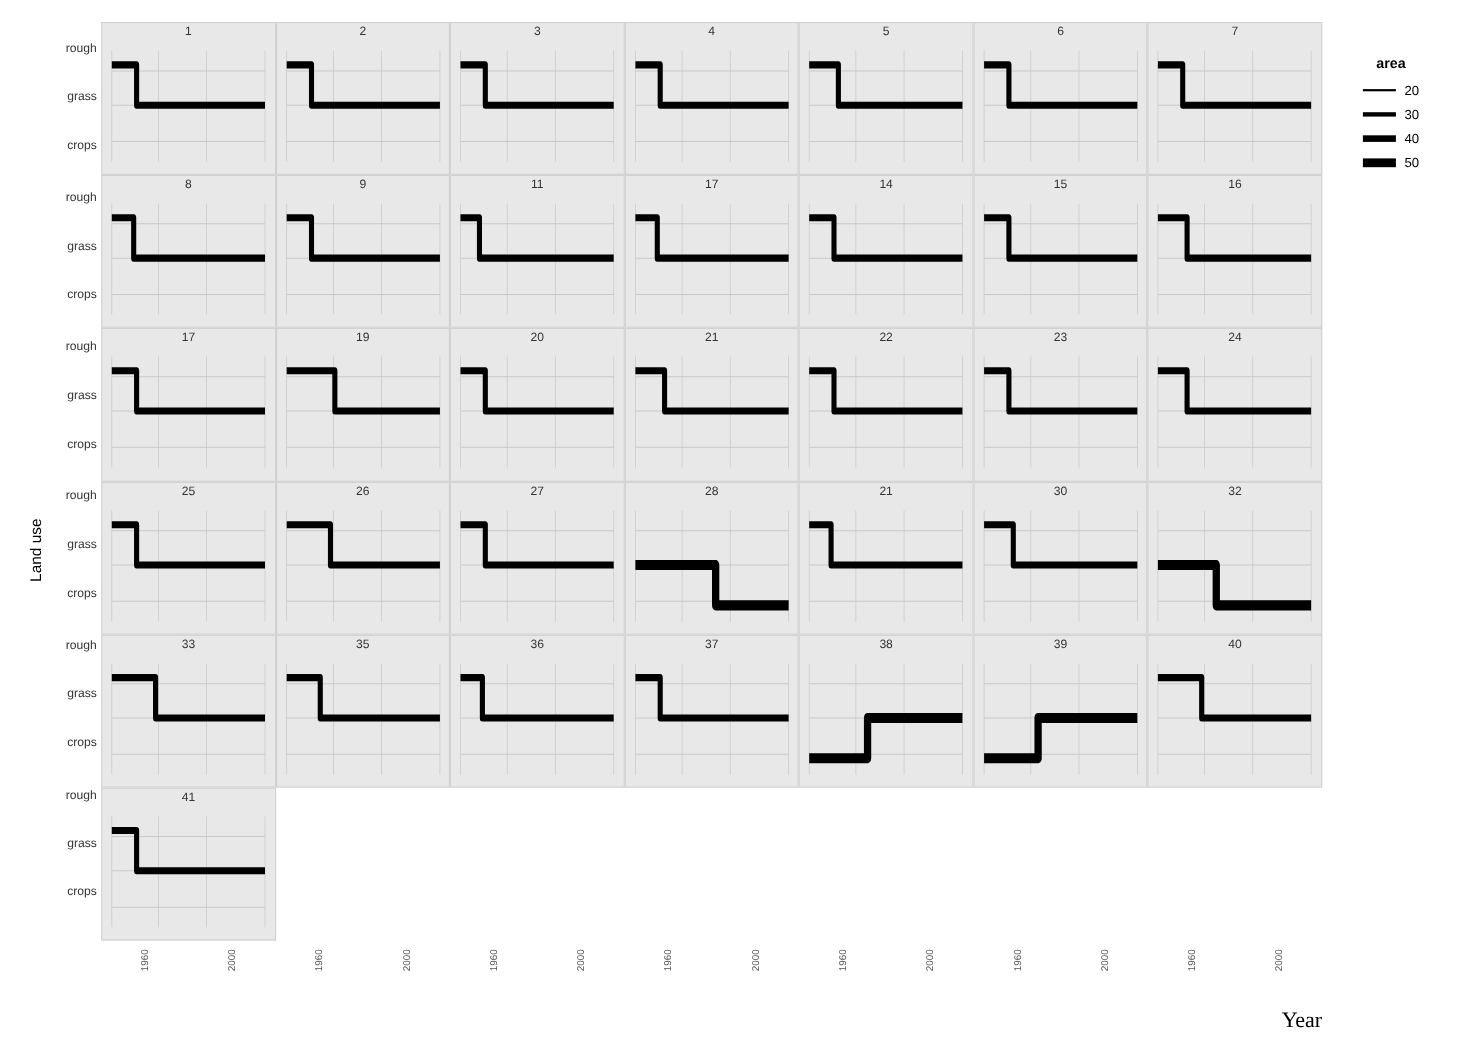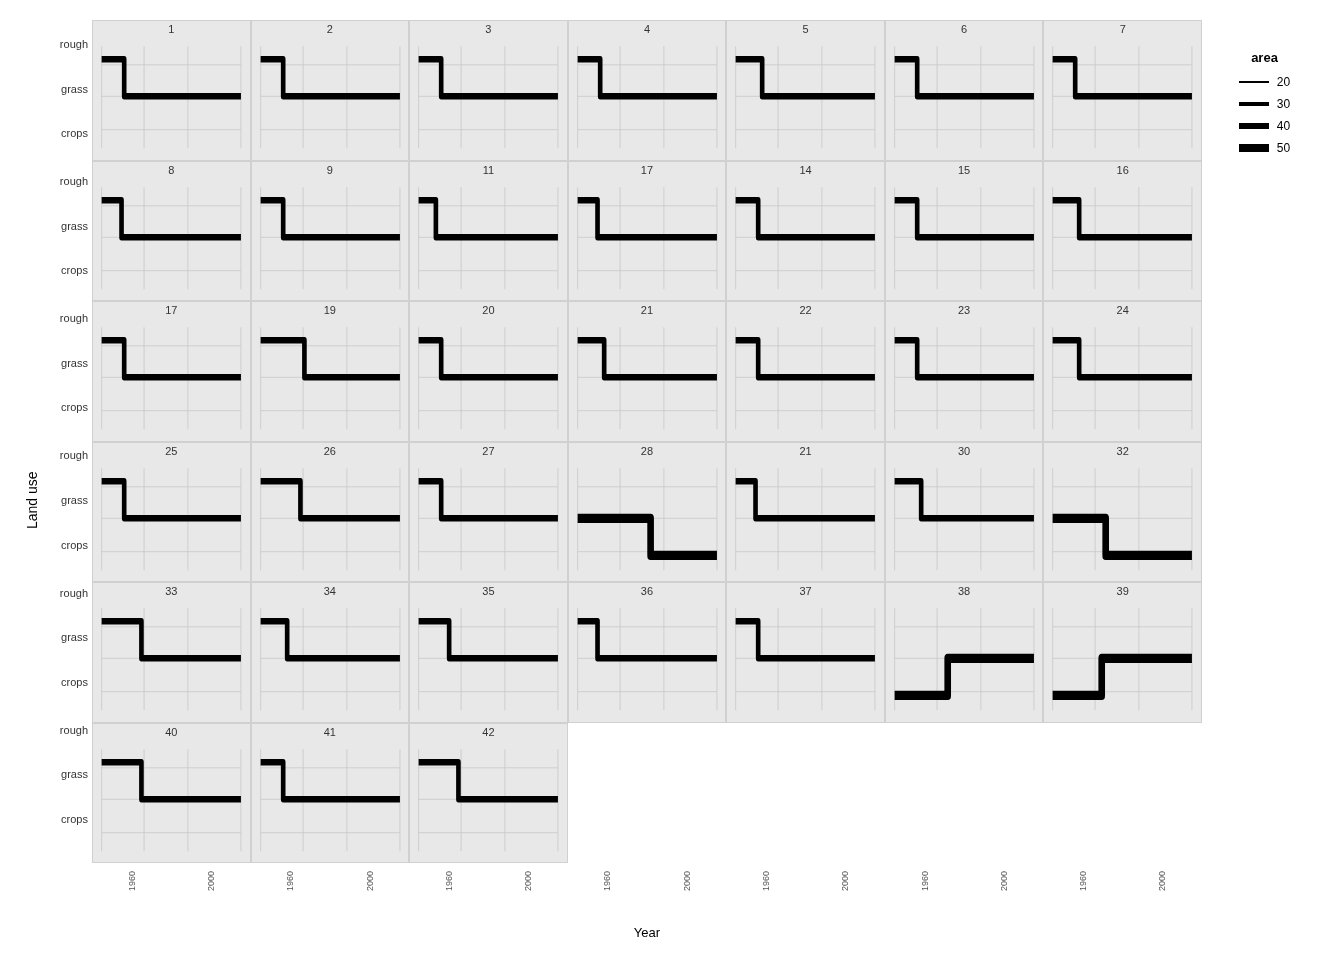--- a/index.html
+++ b/index.html
@@ -624,35 +624,20 @@
                 <line x1="5" x2="110" y1="50" y2="50" stroke="#c8c8c8" stroke-width="0.5"></line>
                 <line x1="5" x2="5" y1="5" y2="60" stroke="#c8c8c8" stroke-width="0.5"></line>
                 <line x1="37" x2="37" y1="5" y2="60" stroke="#c8c8c8" stroke-width="0.5"></line>
                 <line x1="70" x2="70" y1="5" y2="60" stroke="#c8c8c8" stroke-width="0.5"></line>
                 <line x1="110" x2="110" y1="5" y2="60" stroke="#c8c8c8" stroke-width="0.5"></line>
                 <path d="M5,12 L35,12 L35,32 L110,32" stroke="black" stroke-width="3.5" fill="none" stroke-linejoin="round"></path>
               </svg>
             </div>
           </div>
           <div class="facet-cell">
-            <div class="facet-number">34</div>
-            <div class="facet-inner">
-              <svg viewBox="0 0 115 65" preserveAspectRatio="none" class="facet-svg">
-                <line x1="5" x2="110" y1="15" y2="15" stroke="#c8c8c8" stroke-width="0.5"></line>
-                <line x1="5" x2="110" y1="32" y2="32" stroke="#c8c8c8" stroke-width="0.5"></line>
-                <line x1="5" x2="110" y1="50" y2="50" stroke="#c8c8c8" stroke-width="0.5"></line>
-                <line x1="5" x2="5" y1="5" y2="60" stroke="#c8c8c8" stroke-width="0.5"></line>
-                <line x1="37" x2="37" y1="5" y2="60" stroke="#c8c8c8" stroke-width="0.5"></line>
-                <line x1="70" x2="70" y1="5" y2="60" stroke="#c8c8c8" stroke-width="0.5"></line>
-                <line x1="110" x2="110" y1="5" y2="60" stroke="#c8c8c8" stroke-width="0.5"></line>
-                <path d="M5,12 L25,12 L25,32 L110,32" stroke="black" stroke-width="3.5" fill="none" stroke-linejoin="round"></path>
-              </svg>
-            </div>
-          </div>
-          <div class="facet-cell">
             <div class="facet-number">35</div>
             <div class="facet-inner">
               <svg viewBox="0 0 115 65" preserveAspectRatio="none" class="facet-svg">
                 <line x1="5" x2="110" y1="15" y2="15" stroke="#c8c8c8" stroke-width="0.5"></line>
                 <line x1="5" x2="110" y1="32" y2="32" stroke="#c8c8c8" stroke-width="0.5"></line>
                 <line x1="5" x2="110" y1="50" y2="50" stroke="#c8c8c8" stroke-width="0.5"></line>
                 <line x1="5" x2="5" y1="5" y2="60" stroke="#c8c8c8" stroke-width="0.5"></line>
                 <line x1="37" x2="37" y1="5" y2="60" stroke="#c8c8c8" stroke-width="0.5"></line>
                 <line x1="70" x2="70" y1="5" y2="60" stroke="#c8c8c8" stroke-width="0.5"></line>
                 <line x1="110" x2="110" y1="5" y2="60" stroke="#c8c8c8" stroke-width="0.5"></line>
@@ -740,35 +725,20 @@
             <div class="facet-inner">
               <svg viewBox="0 0 115 65" preserveAspectRatio="none" class="facet-svg">
                 <line x1="5" x2="110" y1="15" y2="15" stroke="#c8c8c8" stroke-width="0.5"></line>
                 <line x1="5" x2="110" y1="32" y2="32" stroke="#c8c8c8" stroke-width="0.5"></line>
                 <line x1="5" x2="110" y1="50" y2="50" stroke="#c8c8c8" stroke-width="0.5"></line>
                 <line x1="5" x2="5" y1="5" y2="60" stroke="#c8c8c8" stroke-width="0.5"></line>
                 <line x1="37" x2="37" y1="5" y2="60" stroke="#c8c8c8" stroke-width="0.5"></line>
                 <line x1="70" x2="70" y1="5" y2="60" stroke="#c8c8c8" stroke-width="0.5"></line>
                 <line x1="110" x2="110" y1="5" y2="60" stroke="#c8c8c8" stroke-width="0.5"></line>
                 <path d="M5,12 L22,12 L22,32 L110,32" stroke="black" stroke-width="3.5" fill="none" stroke-linejoin="round"></path>
-              </svg>
-            </div>
-          </div>
-          <div class="facet-cell">
-            <div class="facet-number">42</div>
-            <div class="facet-inner">
-              <svg viewBox="0 0 115 65" preserveAspectRatio="none" class="facet-svg">
-                <line x1="5" x2="110" y1="15" y2="15" stroke="#c8c8c8" stroke-width="0.5"></line>
-                <line x1="5" x2="110" y1="32" y2="32" stroke="#c8c8c8" stroke-width="0.5"></line>
-                <line x1="5" x2="110" y1="50" y2="50" stroke="#c8c8c8" stroke-width="0.5"></line>
-                <line x1="5" x2="5" y1="5" y2="60" stroke="#c8c8c8" stroke-width="0.5"></line>
-                <line x1="37" x2="37" y1="5" y2="60" stroke="#c8c8c8" stroke-width="0.5"></line>
-                <line x1="70" x2="70" y1="5" y2="60" stroke="#c8c8c8" stroke-width="0.5"></line>
-                <line x1="110" x2="110" y1="5" y2="60" stroke="#c8c8c8" stroke-width="0.5"></line>
-                <path d="M5,12 L35,12 L35,32 L110,32" stroke="black" stroke-width="3.5" fill="none" stroke-linejoin="round"></path>
               </svg>
             </div>
           </div>
         </div>
     </div>
 
     <div class="x-axis-row" id="x-axis-row">
     <div class="x-axis-cell">
           <div class="x-tick-labels">
             <div class="x-tick-label">1960</div>
@@ -805,21 +775,21 @@
             <div class="x-tick-label">2000</div>
           </div>
         </div>
         <div class="x-axis-cell">
           <div class="x-tick-labels">
             <div class="x-tick-label">1960</div>
             <div class="x-tick-label">2000</div>
           </div>
         </div>
       </div>
-    <div style="text-align:center; margin-left:50px; font-size:13px; margin-top:2px;">
+    <div style="text-align:right; margin-left:50px; font-size:20px; margin-top:2px;font-family:Liberation Serif, serif;">
       <span>Year</span>
     </div>
   </div>
 
   <div class="legend">
     <div class="legend-title">area</div>
     <div id="legend-items">
         <div class="legend-item">
           <div class="legend-line" style="width: 30px; height: 2px;"></div>
           <span class="legend-label">20</span>

